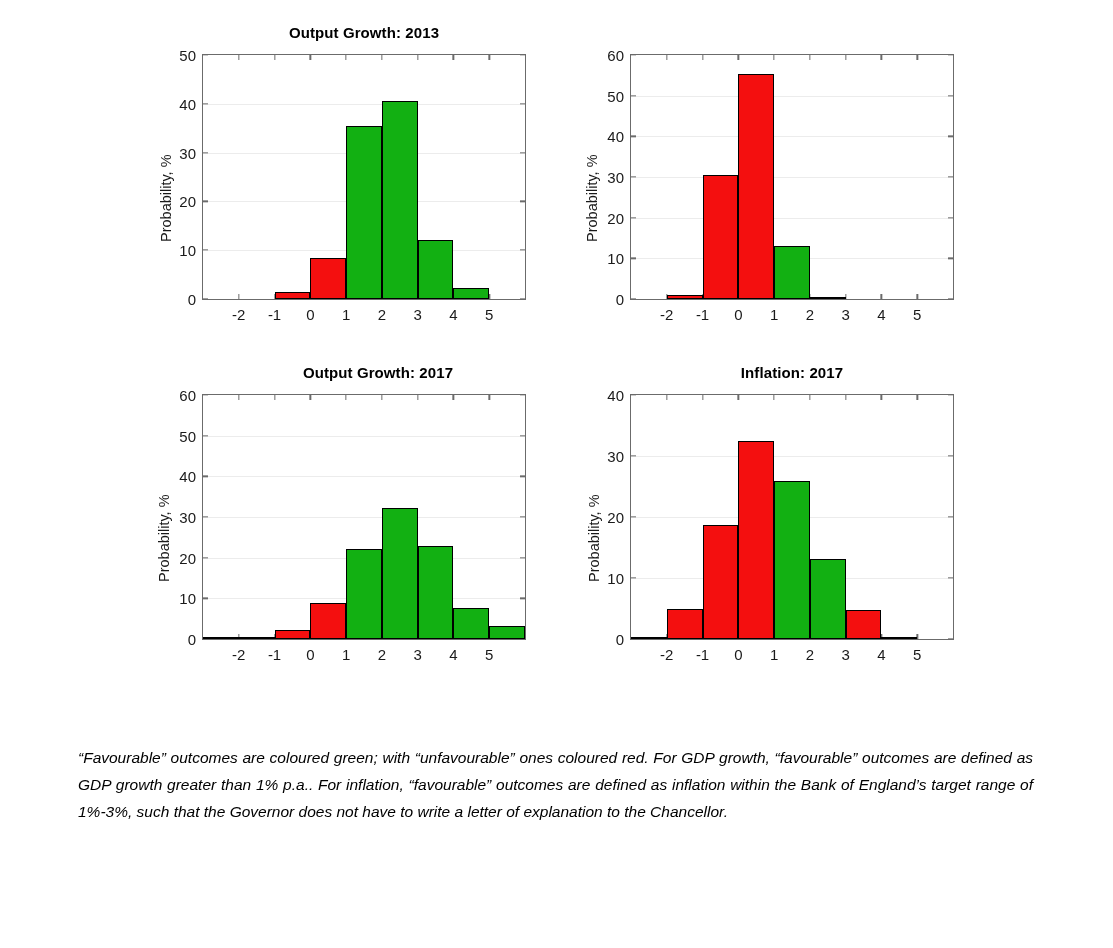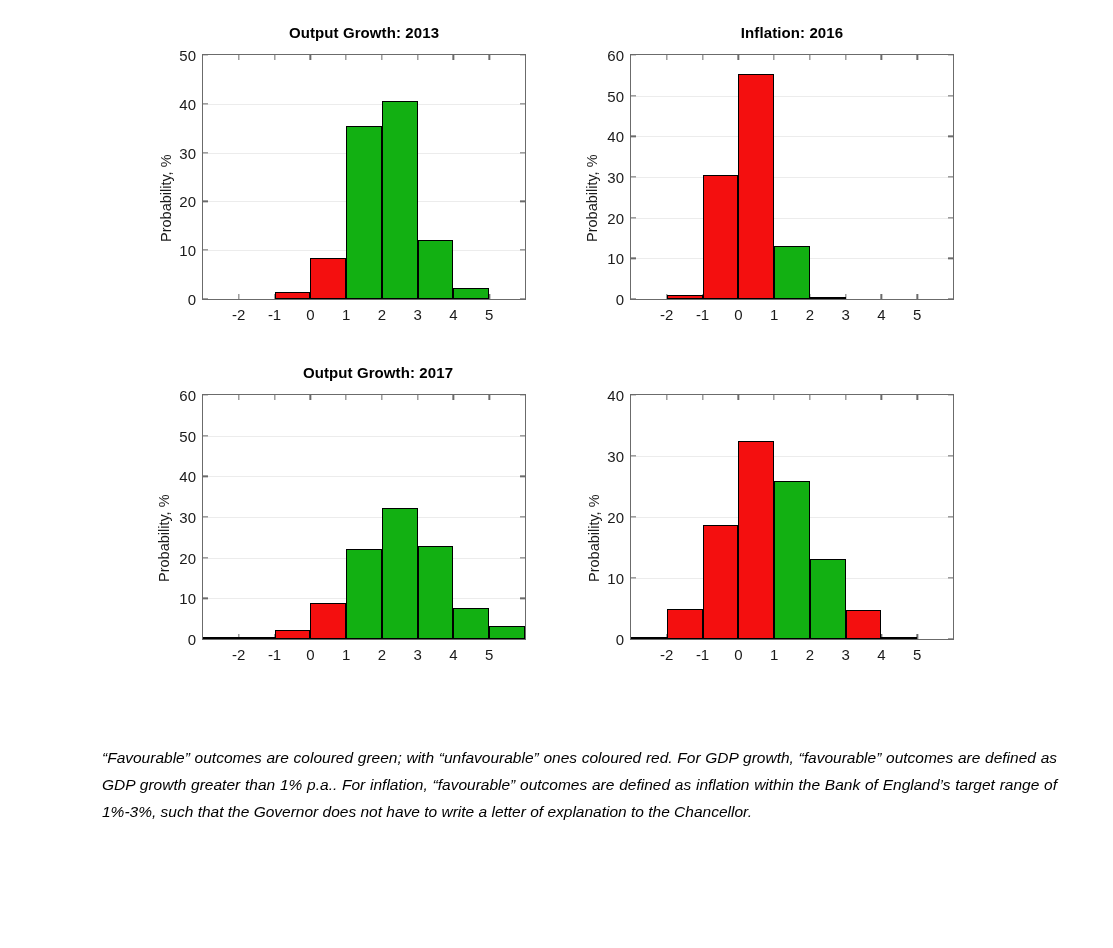--- a/index.html
+++ b/index.html
@@ -129,21 +129,20 @@
     position: absolute;
     left: 78px;
     top: 744px;
     width: 955px;
     font-family: "Liberation Sans", sans-serif;
     font-style: italic;
     font-size: 15.5px;
     line-height: 27px;
     text-align: justify;
     color: #000000;
-    margin-left: 24px;
   }
   .caption p { margin: 0; }
 </style>
 </head>
 <body>
 
 <div class="figure-area">
 
   <div class="panel" id="panel-0" style="left:202px; top:24px; width:324px; height:276px;">
     <div class="panel-title">Output Growth: 2013</div>
@@ -198,21 +197,20 @@
         <div class="bar" style="left: 71.5556px; width: 35.7778px; height: 6.832px; background: rgb(244, 15, 15);"></div>
         <div class="bar" style="left: 107.333px; width: 35.7778px; height: 41.48px; background: rgb(244, 15, 15);"></div>
         <div class="bar" style="left: 143.111px; width: 35.7778px; height: 173.24px; background: rgb(18, 176, 18);"></div>
         <div class="bar" style="left: 178.889px; width: 35.7778px; height: 197.64px; background: rgb(18, 176, 18);"></div>
         <div class="bar" style="left: 214.667px; width: 35.7778px; height: 59.048px; background: rgb(18, 176, 18);"></div>
         <div class="bar" style="left: 250.444px; width: 35.7778px; height: 10.736px; background: rgb(18, 176, 18);"></div>
       </div>
   </div>
 
   <div class="panel" id="panel-1" style="left:630px; top:24px; width:324px; height:276px;">
-    <div class="panel-title">Inflation: 2016</div>
     <div class="ylabel" style="left:-46px; top:218px;">Probability, %</div>
     <div class="plotbox" style="left:0; top:30px; width:324px; height:246px;">
         <div class="ytick-mark" style="top: 244px;"></div>
         <div class="ytick-mark right" style="top: 244px;"></div>
         <div class="ytick-label" style="top: 244px;">0</div>
         <div class="gridline" style="top: 203.333px;"></div>
         <div class="ytick-mark" style="top: 203.333px;"></div>
         <div class="ytick-mark right" style="top: 203.333px;"></div>
         <div class="ytick-label" style="top: 203.333px;">10</div>
         <div class="gridline" style="top: 162.667px;"></div>
@@ -326,20 +324,21 @@
         <div class="bar" style="left: 107.333px; width: 35.7778px; height: 36.1933px; background: rgb(244, 15, 15);"></div>
         <div class="bar" style="left: 143.111px; width: 35.7778px; height: 89.8733px; background: rgb(18, 176, 18);"></div>
         <div class="bar" style="left: 178.889px; width: 35.7778px; height: 131.353px; background: rgb(18, 176, 18);"></div>
         <div class="bar" style="left: 214.667px; width: 35.7778px; height: 92.72px; background: rgb(18, 176, 18);"></div>
         <div class="bar" style="left: 250.444px; width: 35.7778px; height: 31.3133px; background: rgb(18, 176, 18);"></div>
         <div class="bar" style="left: 286.222px; width: 35.7778px; height: 13.42px; background: rgb(18, 176, 18);"></div>
       </div>
   </div>
 
   <div class="panel" id="panel-3" style="left:630px; top:364px; width:324px; height:276px;">
+    <div class="panel-title">Inflation: 2017</div>
     <div class="ylabel" style="left:-44px; top:218px;">Probability, %</div>
     <div class="plotbox" style="left:0; top:30px; width:324px; height:246px;">
         <div class="ytick-mark" style="top: 244px;"></div>
         <div class="ytick-mark right" style="top: 244px;"></div>
         <div class="ytick-label" style="top: 244px;">0</div>
         <div class="gridline" style="top: 183px;"></div>
         <div class="ytick-mark" style="top: 183px;"></div>
         <div class="ytick-mark right" style="top: 183px;"></div>
         <div class="ytick-label" style="top: 183px;">10</div>
         <div class="gridline" style="top: 122px;"></div>

